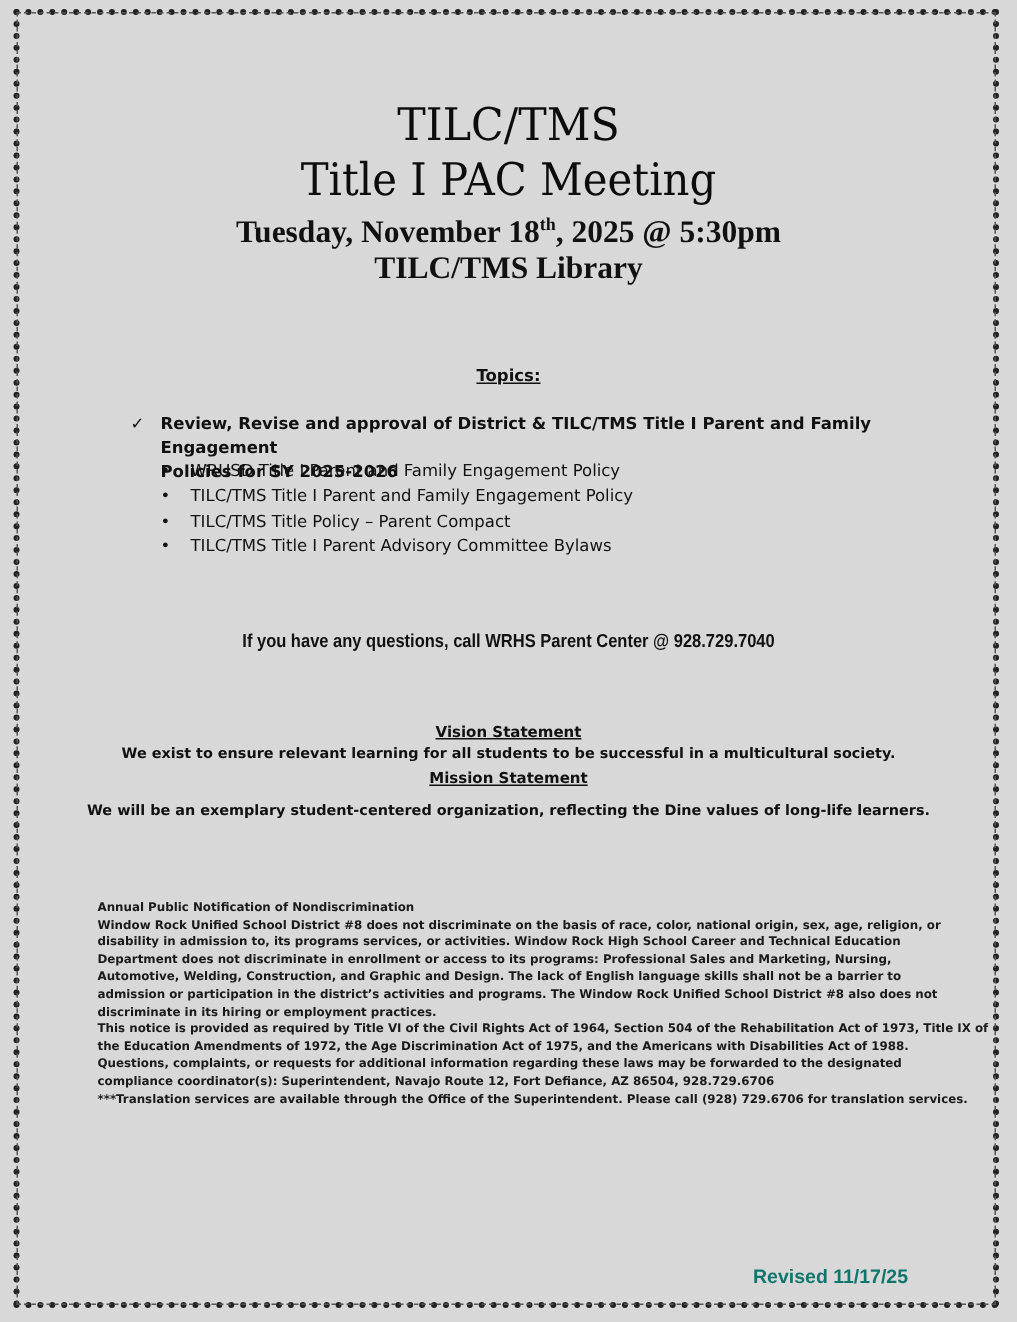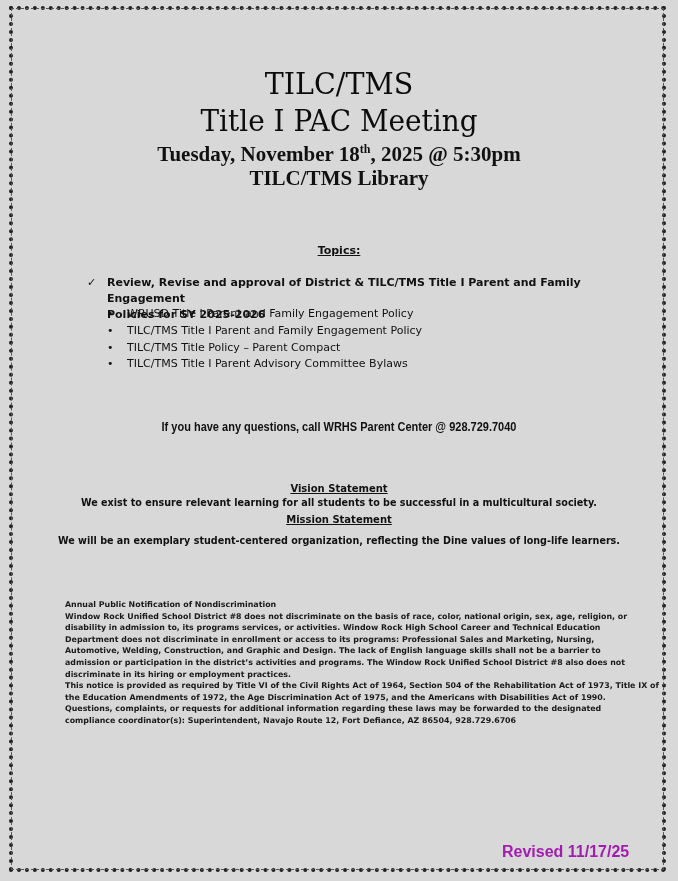--- a/index.html
+++ b/index.html
@@ -15,21 +15,21 @@
   .topic { position:absolute; left:87px; top:275px; width:520px; font-size:11px; font-weight:bold; line-height:16px; }
   .topic .check { position:absolute; left:0; top:0; font-weight:normal; }
   .topic .txt { margin-left:20px; display:block; }
   .sub { position:absolute; left:107px; font-size:11px; font-weight:normal; }
   .sub .dot { display:inline-block; width:20px; }
   .question { top:420px; font-family:"Liberation Sans", sans-serif; font-size:12.5px; font-weight:bold; transform:scaleX(0.88); }
   .h-u { font-size:10px; font-weight:bold; text-decoration:underline; }
   .st { font-size:9.6px; font-weight:bold; }
   .notice { position:absolute; left:65px; top:599px; width:560px; font-size:7.9px; font-weight:bold; line-height:11.6px; color:#1a1a1a; }
   .notice p { margin:0; white-space:nowrap; }
-  .revised { position:absolute; left:502px; top:843px; font-family:"Liberation Sans", sans-serif; font-size:16px; font-weight:bold; color:#a21caf; }
+  .revised { position:absolute; left:502px; top:843px; font-family:"Liberation Sans", sans-serif; font-size:13px; font-weight:bold; color:#0f766e; }
 </style>
 </head>
 <body>
 
 <div class="frame"></div>
 
 <div class="abs title1">TILC/TMS</div>
 <div class="abs title2">Title I PAC Meeting</div>
 <div class="abs date"><span>Tuesday, November 18</span><sup>th</sup><span>, 2025 @ 5:30pm</span></div>
 <div class="abs loc">TILC/TMS Library</div>
@@ -56,18 +56,19 @@
 
 <div class="notice">
   <p>Annual Public Notification of Nondiscrimination</p>
   <p>Window Rock Unified School District #8 does not discriminate on the basis of race, color, national origin, sex, age, religion, or</p>
   <p>disability in admission to, its programs services, or activities. Window Rock High School Career and Technical Education</p>
   <p>Department does not discriminate in enrollment or access to its programs: Professional Sales and Marketing, Nursing,</p>
   <p>Automotive, Welding, Construction, and Graphic and Design. The lack of English language skills shall not be a barrier to</p>
   <p>admission or participation in the district’s activities and programs. The Window Rock Unified School District #8 also does not</p>
   <p>discriminate in its hiring or employment practices.</p>
   <p>This notice is provided as required by Title VI of the Civil Rights Act of 1964, Section 504 of the Rehabilitation Act of 1973, Title IX of</p>
-  <p>the Education Amendments of 1972, the Age Discrimination Act of 1975, and the Americans with Disabilities Act of 1990.</p>
+  <p>the Education Amendments of 1972, the Age Discrimination Act of 1975, and the Americans with Disabilities Act of 1988.</p>
   <p>Questions, complaints, or requests for additional information regarding these laws may be forwarded to the designated</p>
   <p>compliance coordinator(s): Superintendent, Navajo Route 12, Fort Defiance, AZ 86504, 928.729.6706</p>
+  <p>***Translation services are available through the Office of the Superintendent. Please call (928) 729.6706 for translation services.</p>
 </div>
 
 <div class="revised">Revised 11/17/25</div>
 
 </body></html>

